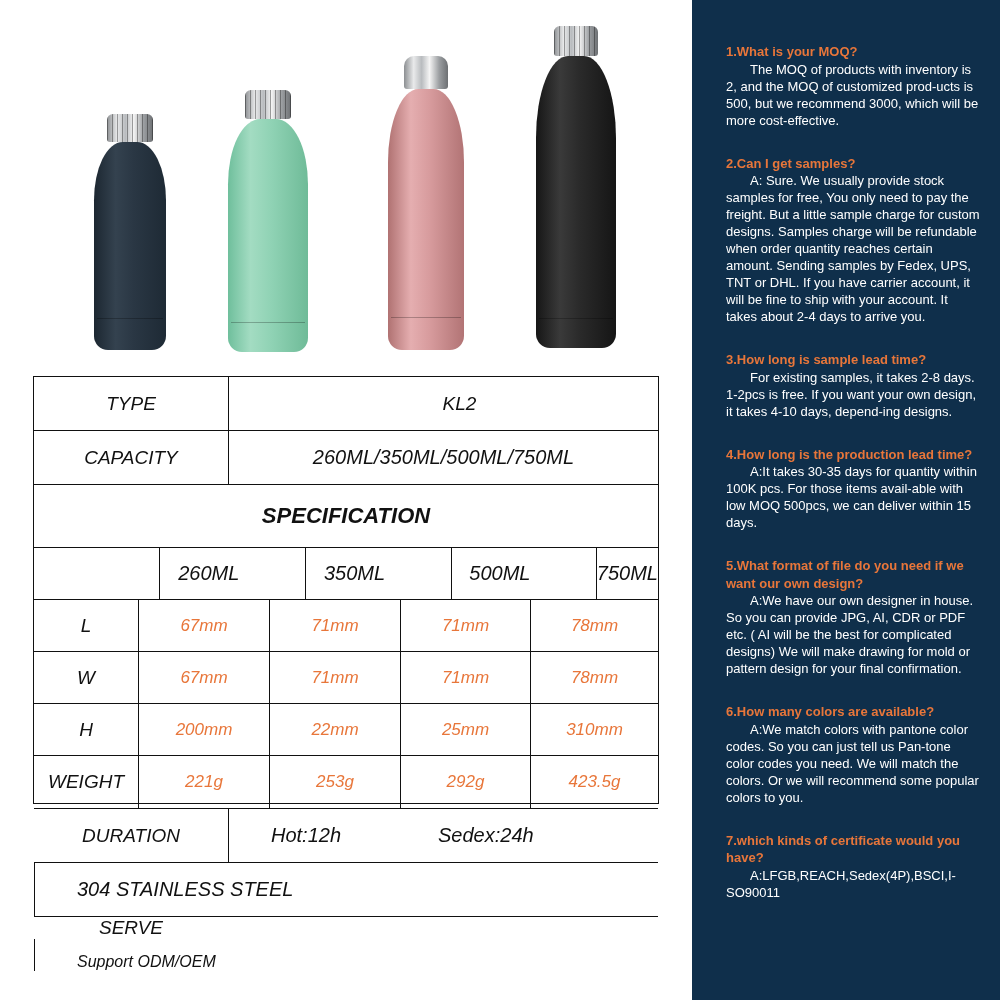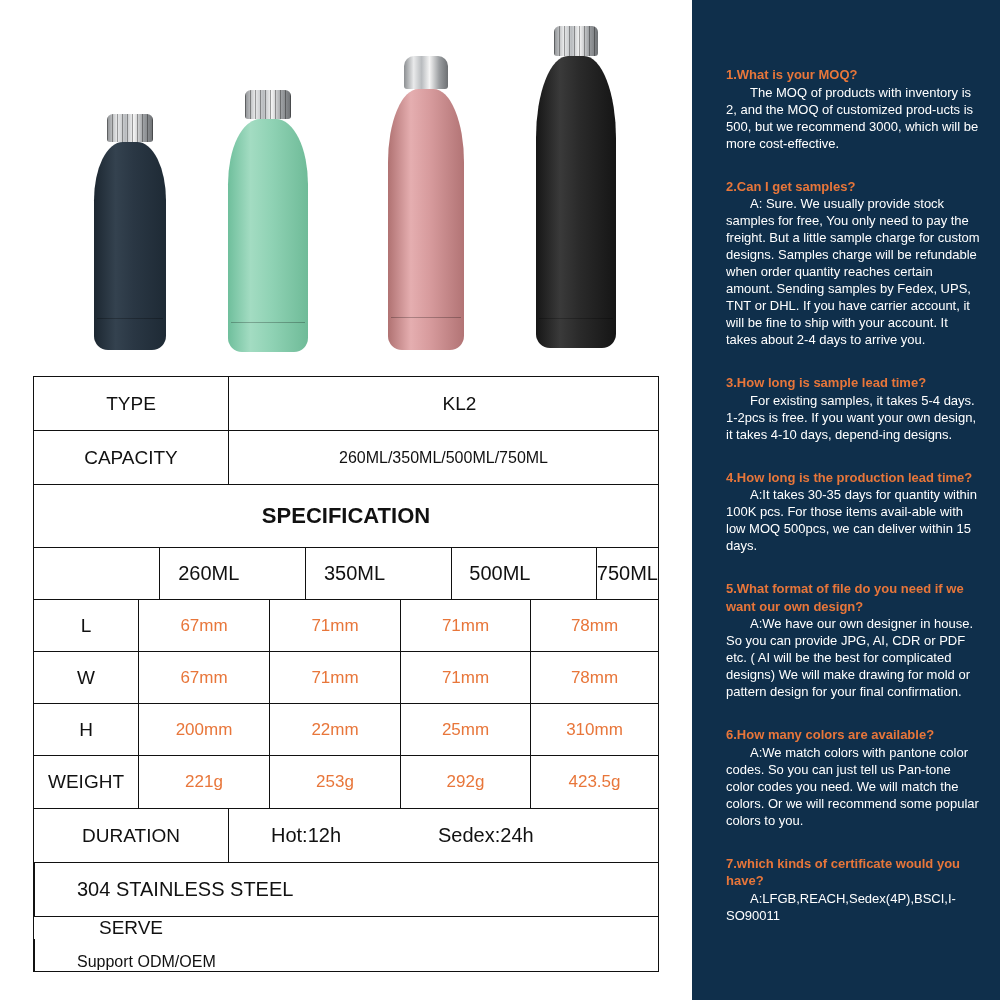--- a/index.html
+++ b/index.html
@@ -19,32 +19,32 @@
       repeating-linear-gradient(90deg, rgba(0,0,0,0.35) 0 1px, transparent 1px 5px),
       linear-gradient(90deg, #8c8f92 0%, #e9eaeb 22%, #b9bcbf 40%, #f4f4f4 58%, #9b9ea1 80%, #6d7073 100%);
   }
   .bottle .body {
     position: absolute; left: 0; width: 100%;
     border-radius: 40% 40% 14px 14px / 28% 28% 14px 14px;
   }
   .bottle .band { position: absolute; left: 4%; width: 92%; height: 1px; background: rgba(0,0,0,0.25); }
 
   
-  .spec-table { position: absolute; left: 33px; top: 376px; width: 626px; height: 596px; border: 1.5px solid #111; }
+  .spec-table { position: absolute; left: 33px; top: 376px; width: 626px; height: 428px; border: 1.5px solid #111; font-style: italic; }
   .row { position: absolute; left: 0; width: 100%; border-bottom: 1.5px solid #111; display: flex; }
   .row.last { border-bottom: none; flex-direction: column; }
   .cell { display: flex; align-items: center; justify-content: center; height: 100%; font-size: 19px; color: #111; }
   .cell.bl { border-left: 1.5px solid #111; }
   .cell.val { justify-content: flex-start; padding-left: 42px; }
   .cell.orange { color: #e8763a; font-size: 17px; }
   .spec-title { font-weight: bold; font-size: 22px; }
 
   
   .faq { position: absolute; left: 692px; top: 0; width: 308px; height: 1000px; background: #0f2f4b; padding: 43px 18px 0 34px; }
-  .faq-item { margin-bottom: 26px; margin-top: 23px; }
+  .faq-item { margin-bottom: 26px; }
   .faq-q { color: #e8763a; font-weight: bold; font-size: 13px; line-height: 17.5px; }
   .faq-a { color: #ffffff; font-size: 13px; line-height: 17px; text-indent: 24px; }
 </style>
 </head>
 <body>
 
 <div class="bottles">
 
   <div class="bottle" style="left:94px; top:114px; width:72px; height:236px;">
     <div class="cap knurl" style="top:0; width:46px; height:28px;"></div>
@@ -77,21 +77,21 @@
 
 <div class="spec-table">
 
   <div class="row" style="top:0; height:54px;">
     <div class="cell" style="width:194px;">TYPE</div>
     <div class="cell bl" style="flex:1;padding-left:32px;">KL2</div>
   </div>
 
   <div class="row" style="top:54px; height:54px;">
     <div class="cell" style="width:194px;">CAPACITY</div>
-    <div class="cell bl" style="flex:1; font-size:16px;text-align:center;">260ML/350ML/500ML/750ML</div>
+    <div class="cell bl" style="flex:1; font-size:20px;text-align:center;">260ML/350ML/500ML/750ML</div>
   </div>
 
   <div class="row" style="top:108px; height:63px;">
     <div class="cell spec-title" style="flex:1;">SPECIFICATION</div>
   </div>
 
   <div class="row" style="top:171px; height:52px;gap:48px;">
     <div class="cell" style="width:104px;"></div>
     <div class="cell bl" style="width:131px; font-size:20px;">260ML</div>
     <div class="cell bl" style="width:131px; font-size:20px;">350ML</div>
@@ -153,21 +153,21 @@
   <div class="faq-item">
     <div class="faq-q">1.What is your MOQ?</div>
     <div class="faq-a">The MOQ of products with inventory is 2, and the MOQ of customized prod-ucts is 500, but we recommend 3000, which will be more cost-effective.</div>
   </div>
   <div class="faq-item">
     <div class="faq-q">2.Can I get samples?</div>
     <div class="faq-a">A: Sure. We usually provide stock samples for free,  You only need to pay the freight. But a little sample charge for custom designs. Samples charge will be refundable when order quantity reaches certain amount. Sending samples by Fedex, UPS, TNT or DHL. If you have carrier account, it will be fine to ship with your account. It takes about 2-4 days to arrive you.</div>
   </div>
   <div class="faq-item">
     <div class="faq-q">3.How long is sample lead time?</div>
-    <div class="faq-a">For existing samples, it takes 5-4 days. 1-2pcs is free. If you want your own design, it takes 4-10 days, depend-ing designs.</div>
+    <div class="faq-a">For existing samples, it takes 2-8 days. 1-2pcs is free. If you want your own design, it takes 4-10 days, depend-ing designs.</div>
   </div>
   <div class="faq-item">
     <div class="faq-q">4.How long is the production lead time?</div>
     <div class="faq-a">A:It takes 30-35 days for quantity within 100K pcs. For those items avail-able with low MOQ 500pcs, we can deliver within 15 days.</div>
   </div>
   <div class="faq-item">
     <div class="faq-q">5.What format of file do you need if we want our own design?</div>
     <div class="faq-a">A:We have our own designer in house. So you can provide JPG, AI, CDR or PDF etc. ( AI will be the best for complicated designs) We will make drawing for mold or pattern design for your final confirmation.</div>
   </div>
   <div class="faq-item">

